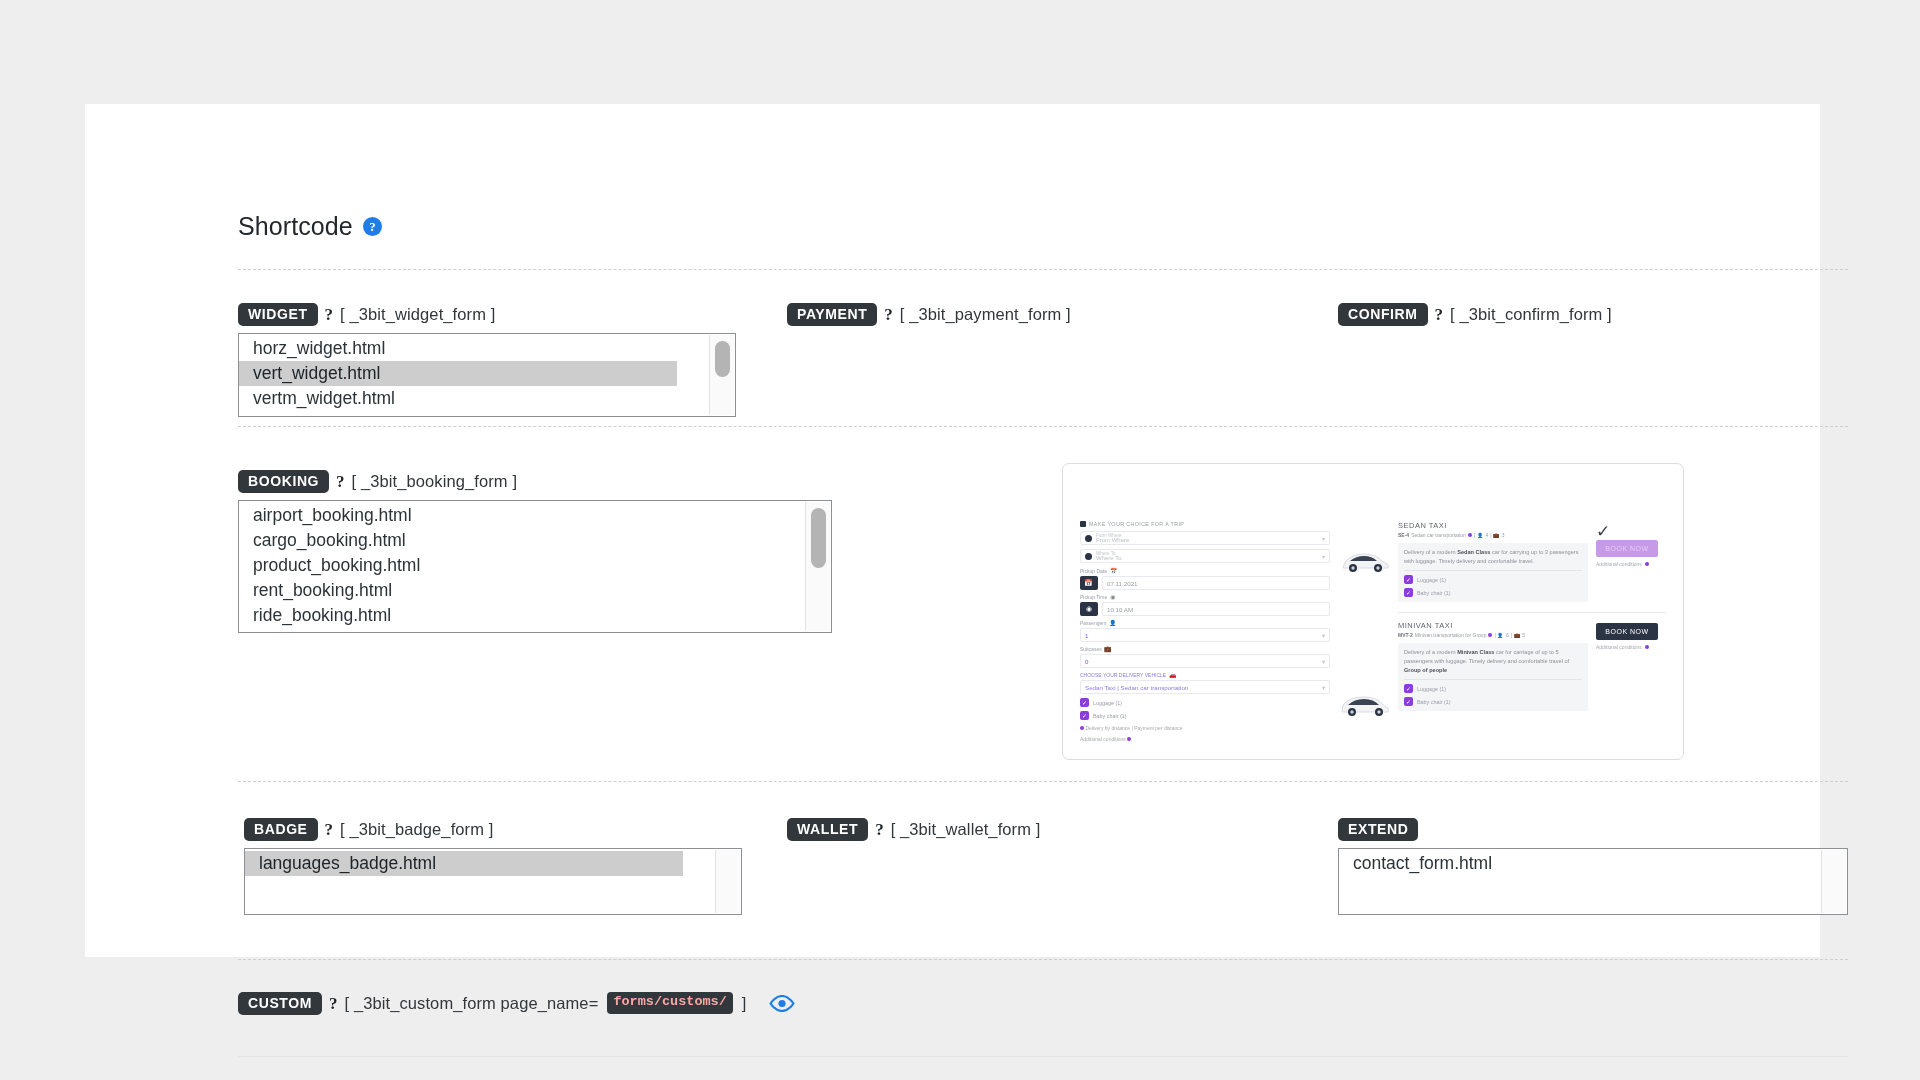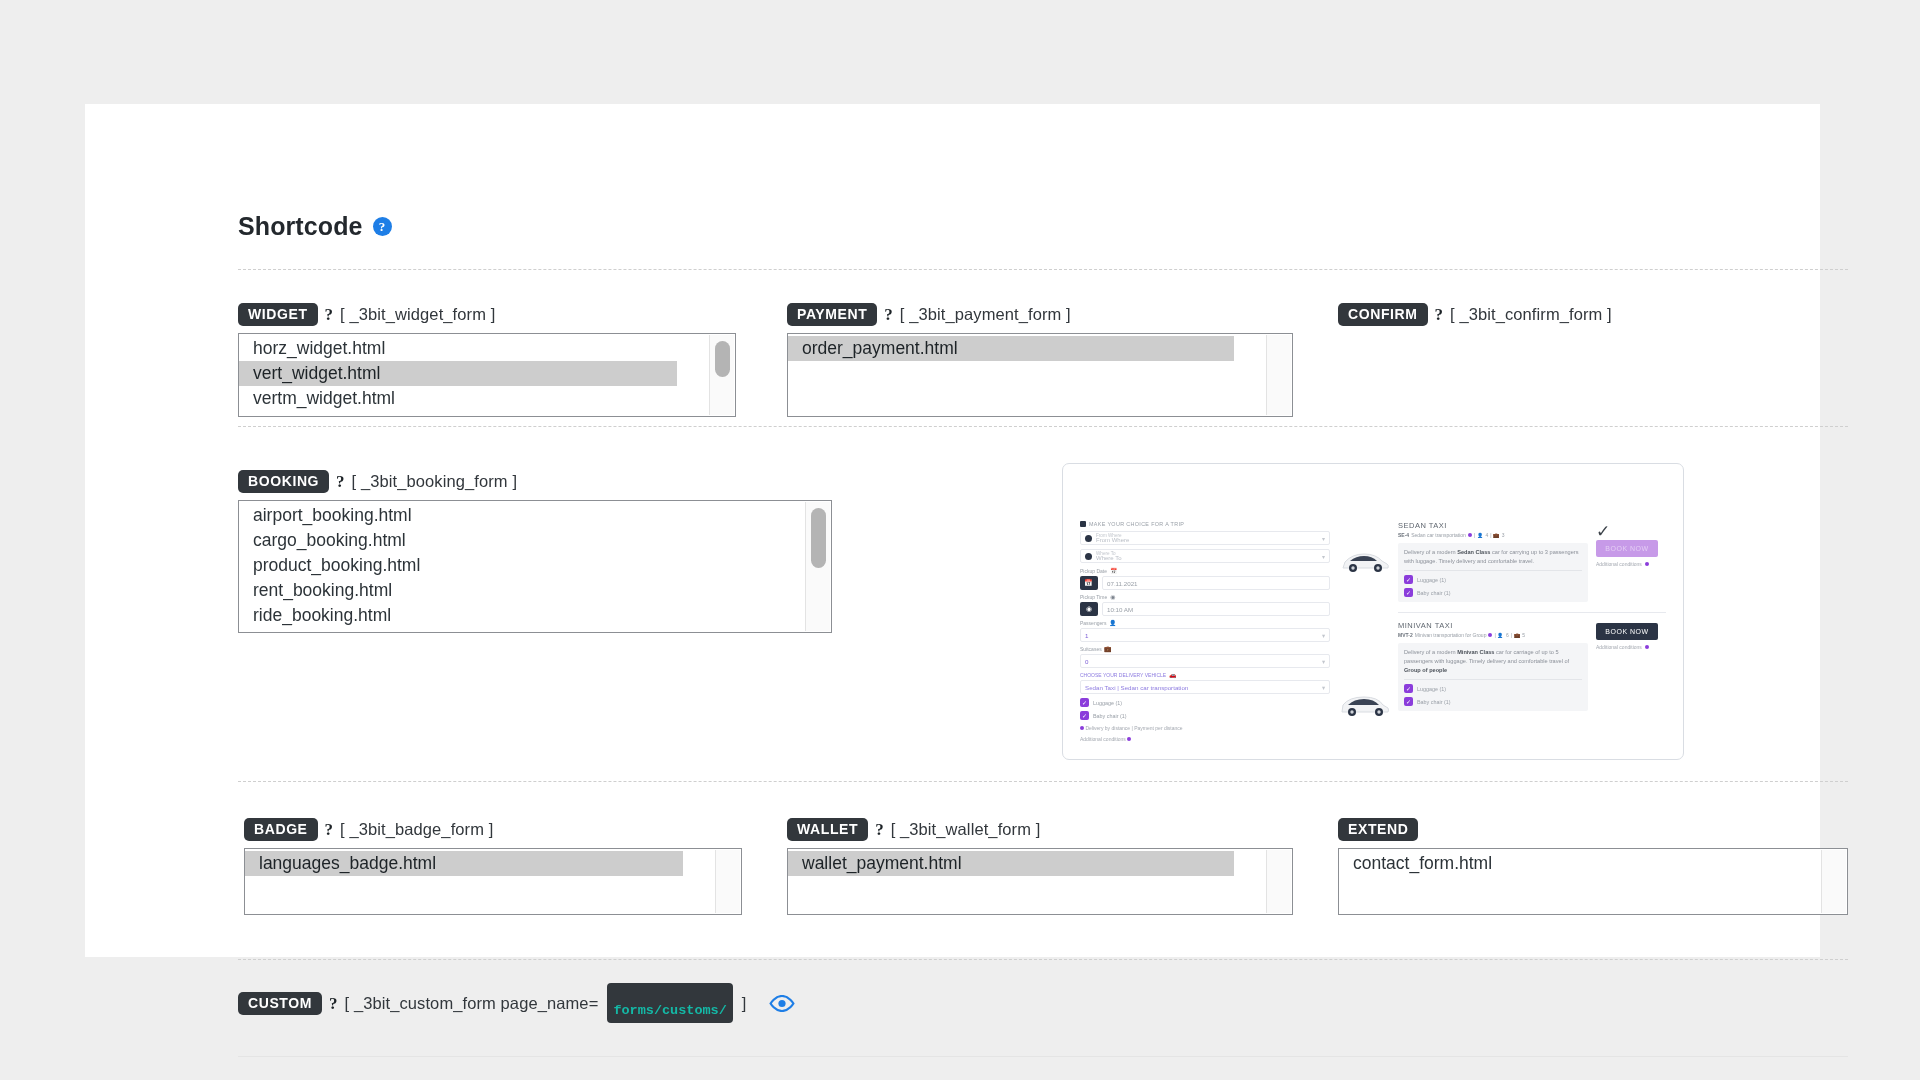--- a/index.html
+++ b/index.html
@@ -18,21 +18,21 @@
     width:1735px; height:853px;
     background:#ffffff;
   }
 
   
   .page-title-row {
     position:absolute; left:153px; top:108px;
     display:flex; align-items:center; gap:10px;
   }
   .page-title {
-    font-size:25px; color:#23282d; font-weight:700; letter-spacing:.1px;
+    font-size:25px; color:#23282d; font-weight:400; letter-spacing:.1px;
   }
   .help-dot {
     width:19px; height:19px; border-radius:50%;
     background:#1e7ee6; color:#fff;
     font-size:13px; font-weight:bold; line-height:19px;
     text-align:center; font-family:"Liberation Serif", serif;
     cursor:pointer; user-select:none;
     display:inline-block;
   }
 
@@ -60,24 +60,24 @@
   .qmark {
     color:#1d2327; font-size:17px; font-weight:bold;
     font-family:"Liberation Serif", serif;
     cursor:pointer; line-height:1;
   }
   .code {
     color:#32373c; font-size:16.5px; letter-spacing:.1px;
   }
 
   .pagechip {
-    background:#32373c; color:#14b8a6;
+    background:#32373c; color:#fca5a5;
     font-family:"Liberation Mono", monospace;
     font-size:13.5px; font-weight:bold;
-    padding:21px 6px 4px; border-radius:4px;
+    padding:3px 6px 4px; border-radius:4px;
     margin:0 2px;
     display:inline-block; line-height:1.1;
   }
 
   .eye {
     margin-left:16px; cursor:pointer; display:inline-flex; align-items:center;
   }
 
   
   .listbox {
@@ -222,26 +222,20 @@
         <div class="thumb" style="top:6px; height:36px;"></div>
       </div>
     </div>
   </div>
 
   <div class="block" style="left:702px; top:197px; width:506px;">
     <div class="label-row">
       <span class="tag">PAYMENT</span>
       <span class="qmark">?</span>
       <span class="code">[ _3bit_payment_form ]</span>
-    </div>
-    <div class="listbox" style="height:84px;">
-      <div class="opts">
-        <div class="opt sel full">order_payment.html</div>
-      </div>
-      <div class="track"></div>
     </div>
   </div>
 
   <div class="block" style="left:1253px; top:197px; width:510px;">
     <div class="label-row">
       <span class="tag">CONFIRM</span>
       <span class="qmark">?</span>
       <span class="code">[ _3bit_confirm_form ]</span>
     </div>
   </div>
@@ -478,26 +472,20 @@
       <div class="track"></div>
     </div>
   </div>
 
   <div class="block" style="left:702px; top:712px; width:506px;">
     <div class="label-row">
       <span class="tag">WALLET</span>
       <span class="qmark">?</span>
       <span class="code">[ _3bit_wallet_form ]</span>
     </div>
-    <div class="listbox" style="height:67px;">
-      <div class="opts">
-        <div class="opt sel full">wallet_payment.html</div>
-      </div>
-      <div class="track"></div>
-    </div>
   </div>
 
   <div class="block" style="left:1253px; top:712px; width:510px;">
     <div class="label-row">
       <span class="tag">EXTEND</span>
     </div>
     <div class="listbox" style="height:67px;">
       <div class="opts">
         <div class="opt">contact_form.html</div>
       </div>

